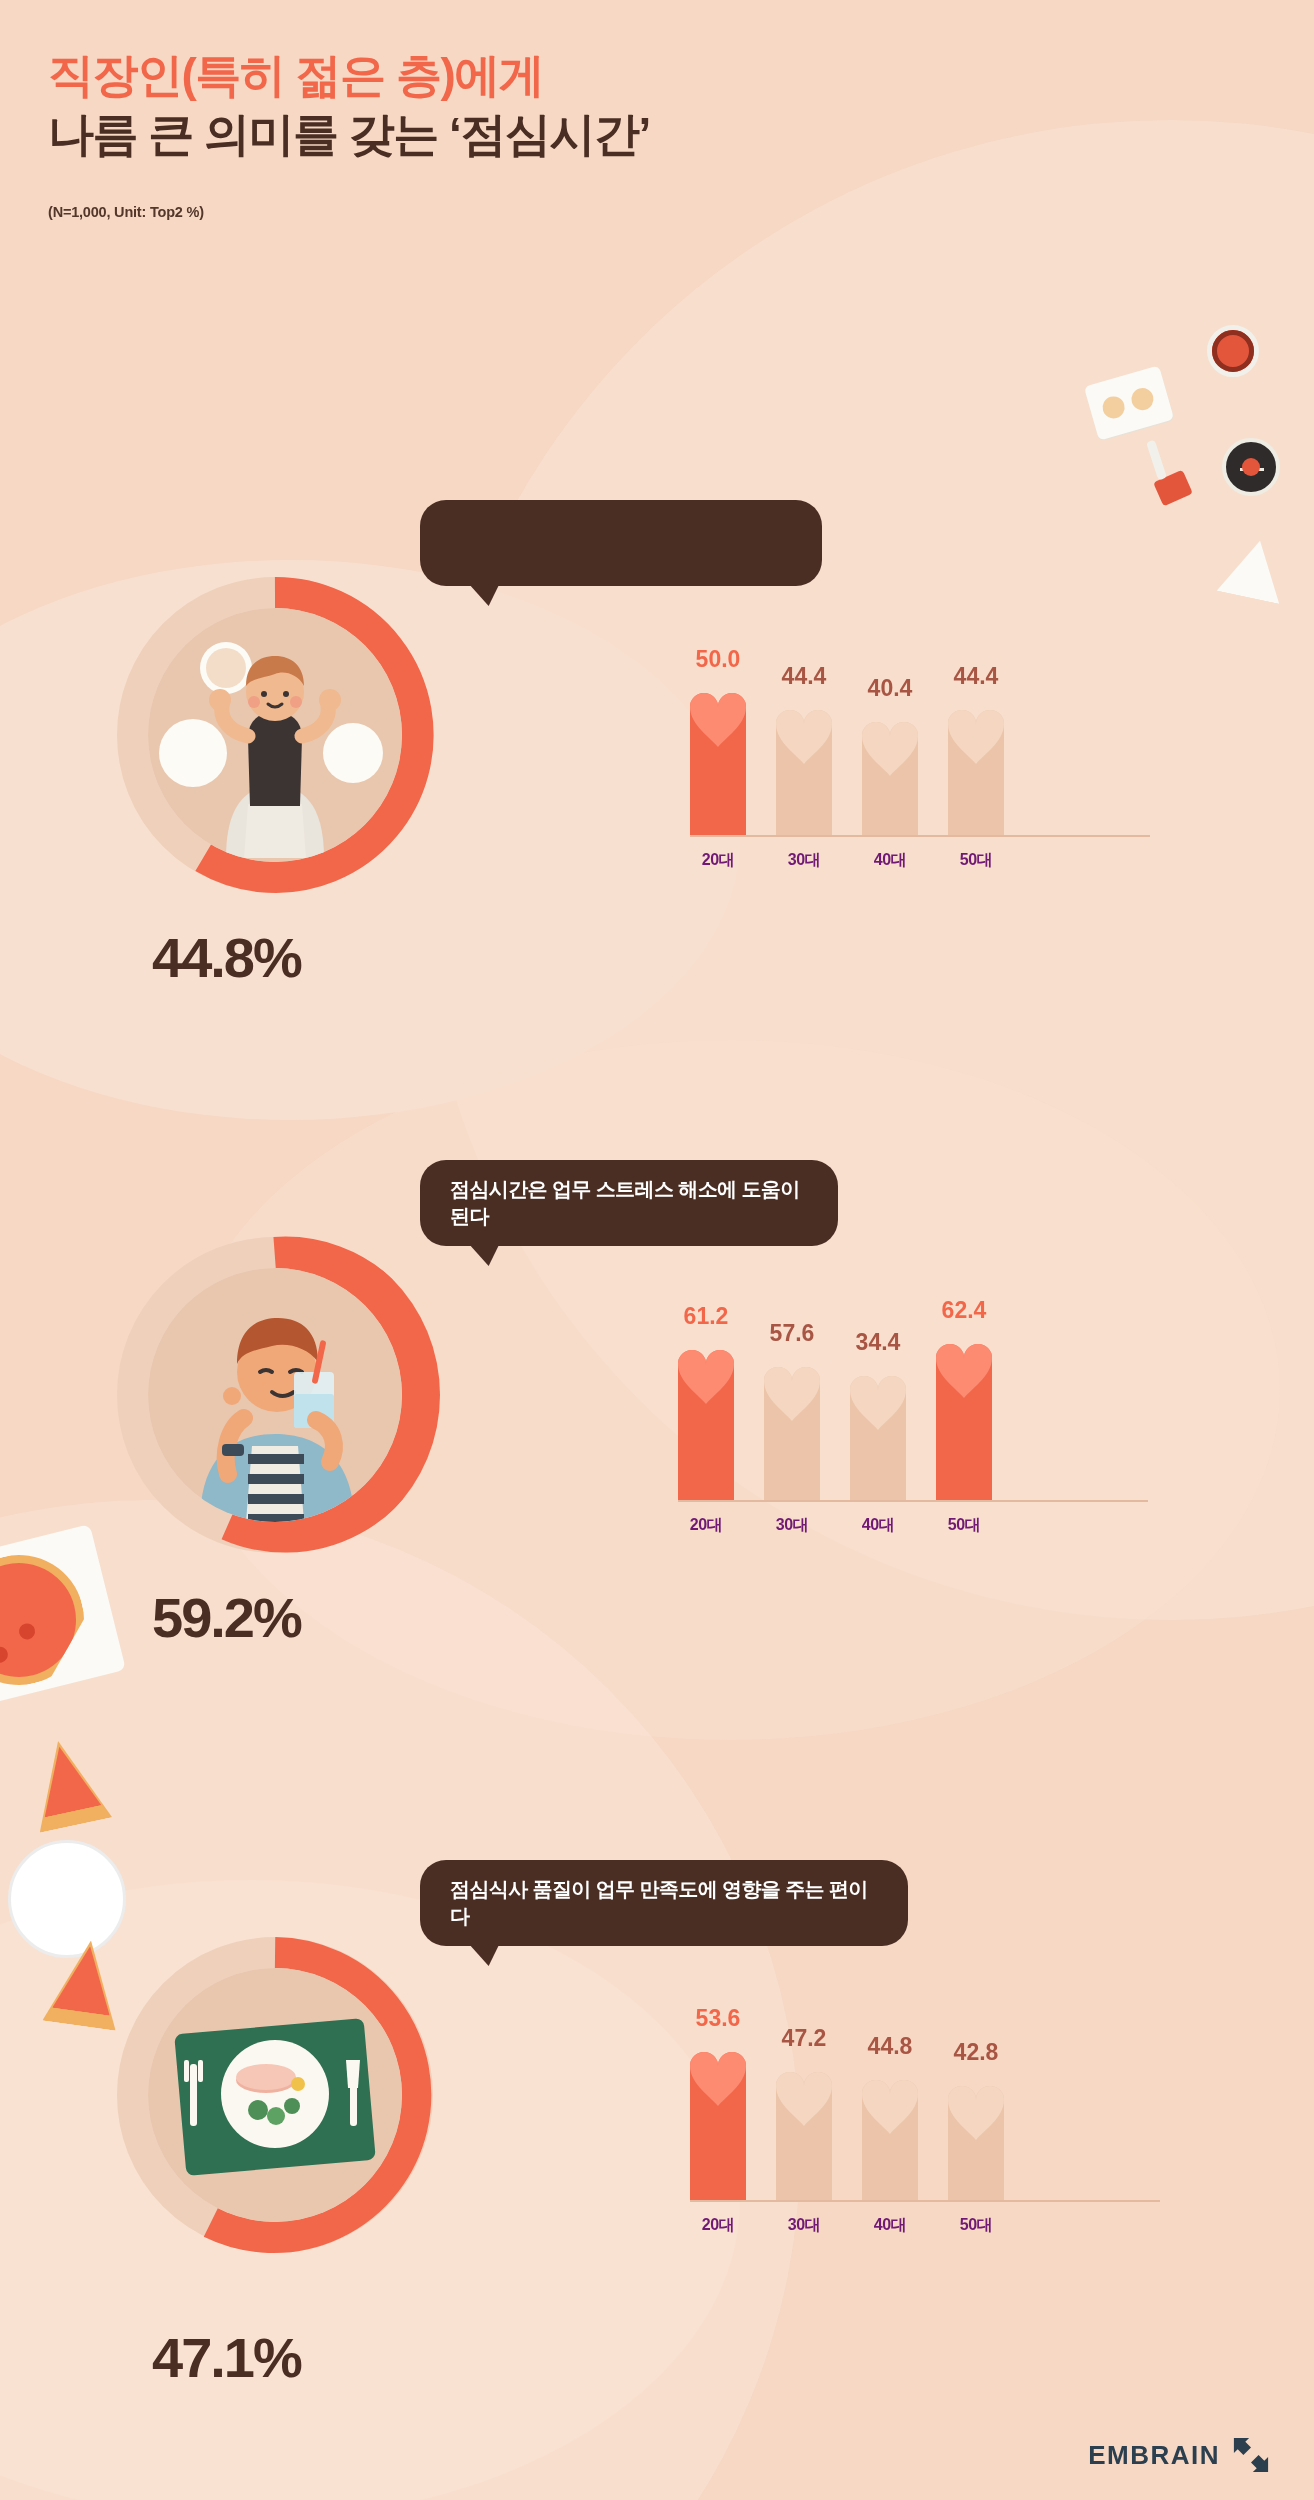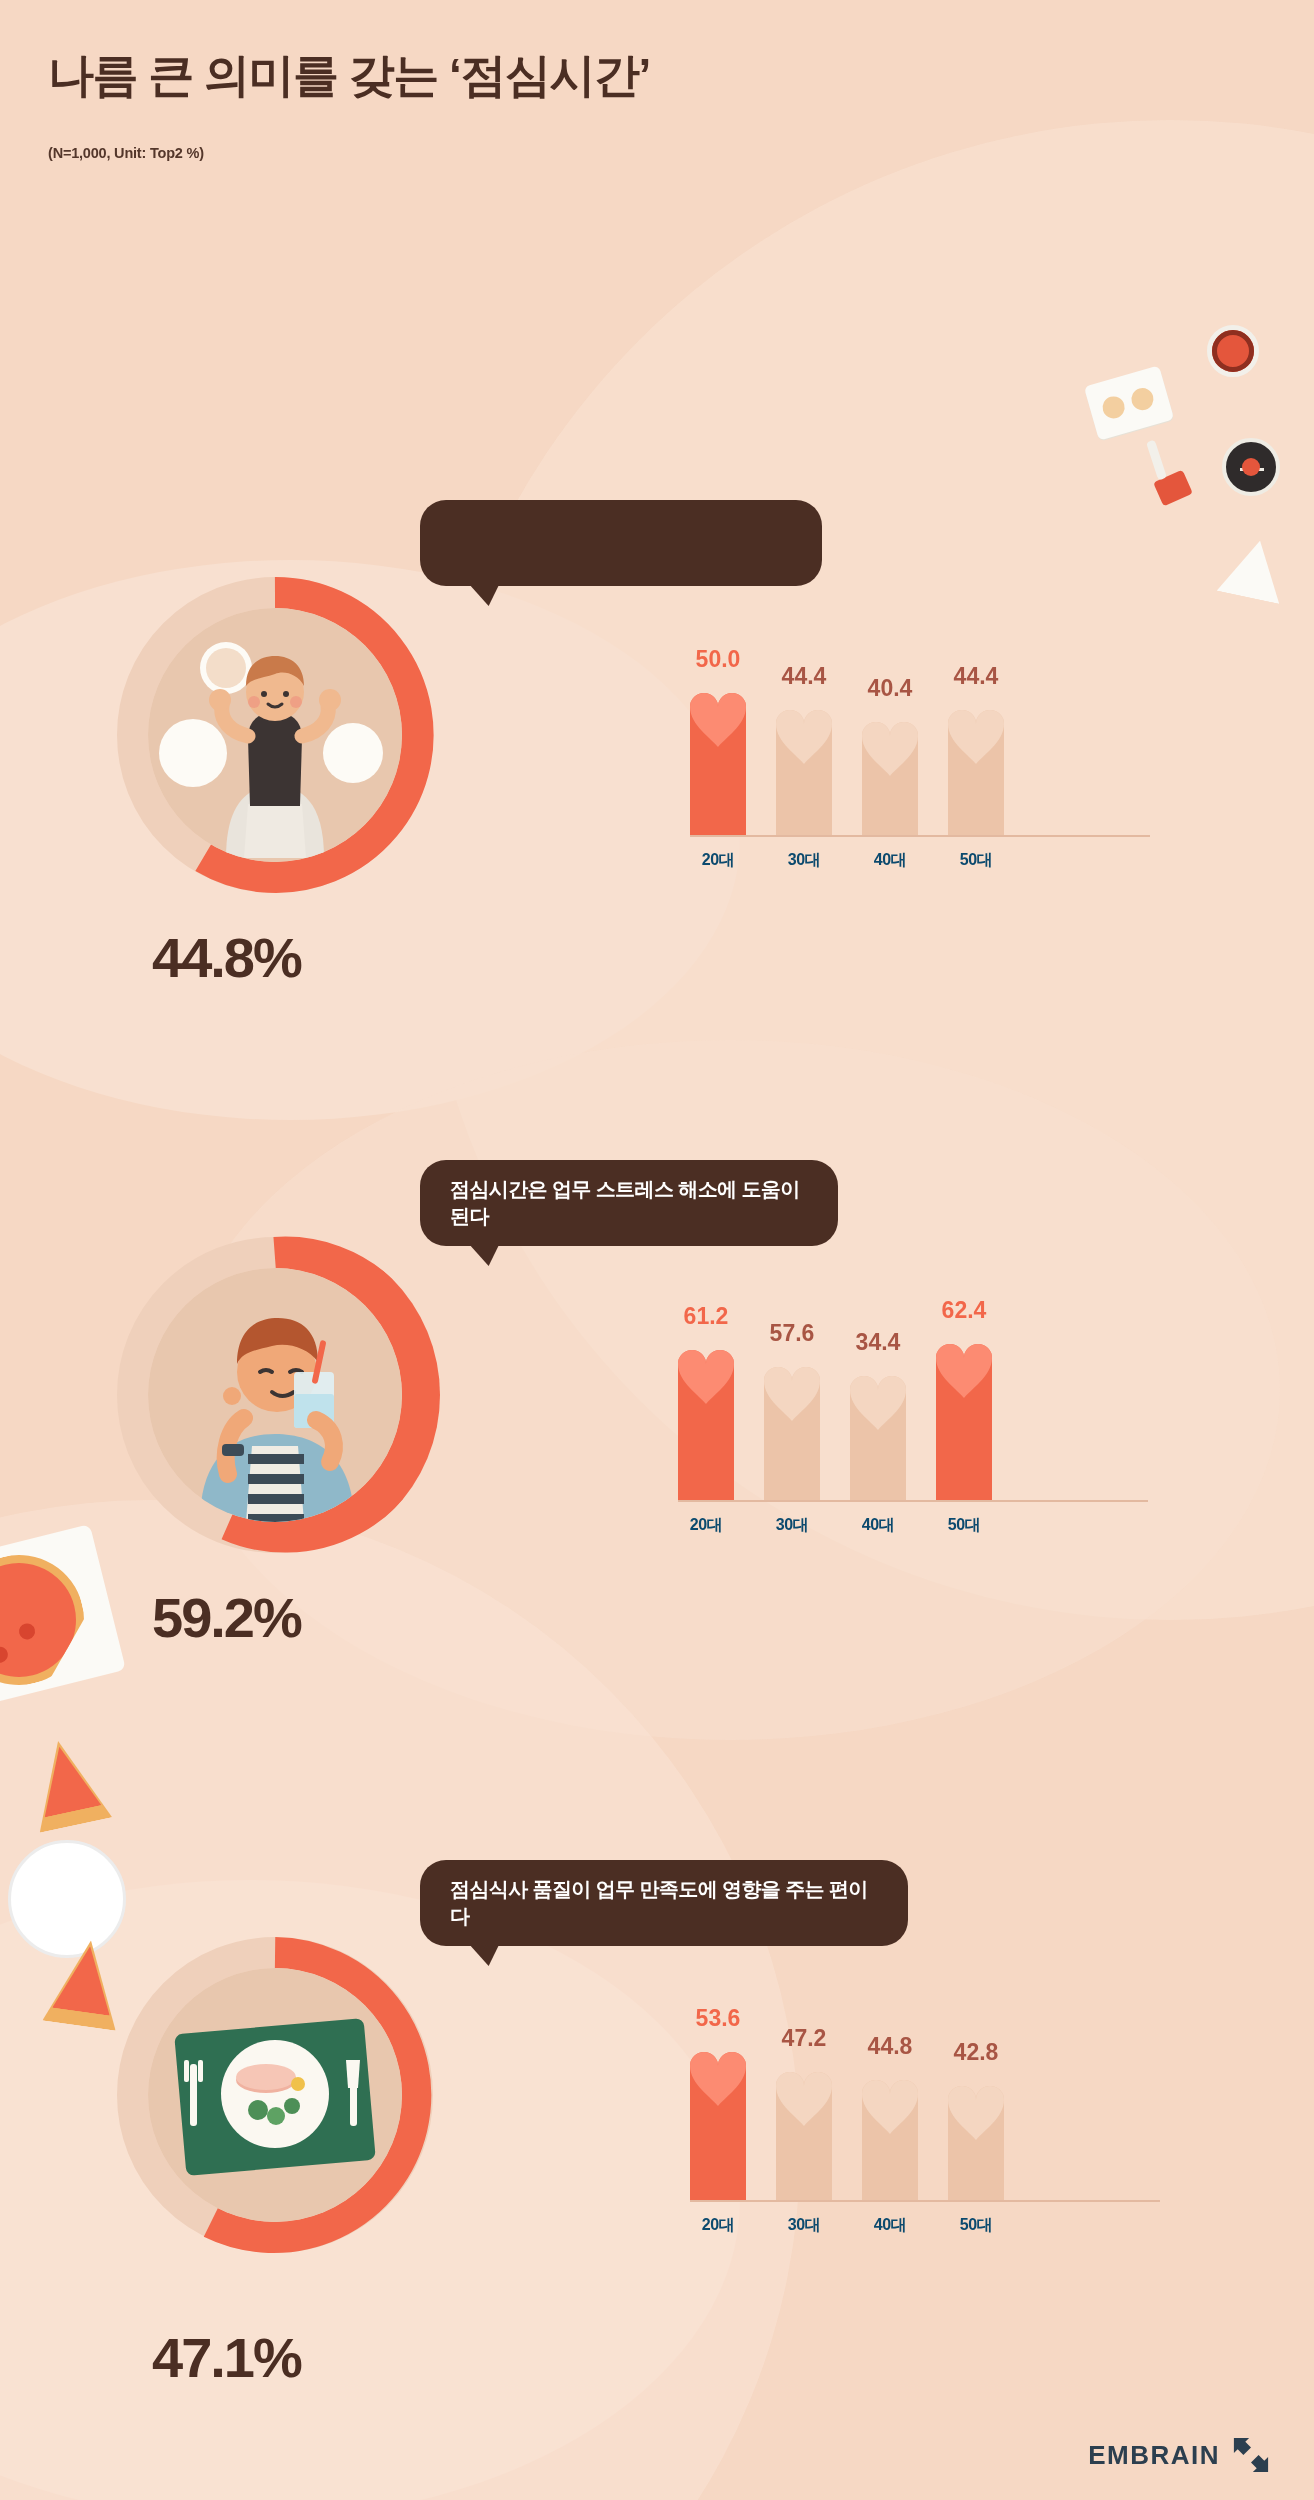--- a/index.html
+++ b/index.html
@@ -145,21 +145,21 @@
   .bars { position: relative; height: 215px; display: flex; align-items: flex-end; gap: 30px; }
   .bar-col { width: 56px; position: relative; display: flex; flex-direction: column; align-items: center; justify-content: flex-end; height: 100%; }
   .bar-val { font-size: 23px; font-weight: 800; margin-bottom: 8px; white-space: nowrap; }
   .bar-val.hi { color: #f2674a; }
   .bar-val.lo { color: #a85544; }
   .bar {
     width: 56px; position: relative; border-radius: 0;
   }
   .axis { height: 2px; background: #e3b9a0; width: 100%; }
   .xlabels { display: flex; gap: 30px; margin-top: 13px; }
-  .xlab { width: 56px; text-align: center; font-size: 16px; color: #0c4a6e; font-weight: 700; letter-spacing: -0.5px; }
+  .xlab { width: 56px; text-align: center; font-size: 16px; color: #701a75; font-weight: 700; letter-spacing: -0.5px; }
 
   
   .logo { position: absolute; right: 44px; bottom: 26px; display: flex; align-items: center; gap: 12px; }
   .logo .word { font-size: 26px; font-weight: 700; color: #2c3f4f; letter-spacing: 1.5px; }
   .logo .mark { width: 38px; height: 38px; }
 </style>
 </head>
 <body>
 
 <div class="page">
@@ -206,20 +206,21 @@
   </div>
   <div class="slice" style="left:30px; top:1740px; transform:rotate(-12deg);">
     <div class="top"></div>
   </div>
   <div class="white-plate" style="left:8px; top:1840px;"></div>
   <div class="slice" style="left:48px; top:1940px; transform:rotate(8deg);">
     <div class="top"></div>
   </div>
 
   <div class="header">
+    <div class="title-line l1">직장인(특히 젊은 층)에게</div>
     <div class="title-line l2">나름 큰 의미를  갖는 ‘점심시간’</div>
     <div class="caption">(N=1,000, Unit: Top2 %)</div>
   </div>
 
   <div class="section sec1">
     <div class="bubble b1pos">
       <span class="tail"></span>
     </div>
 
     <div class="donut-wrap">

